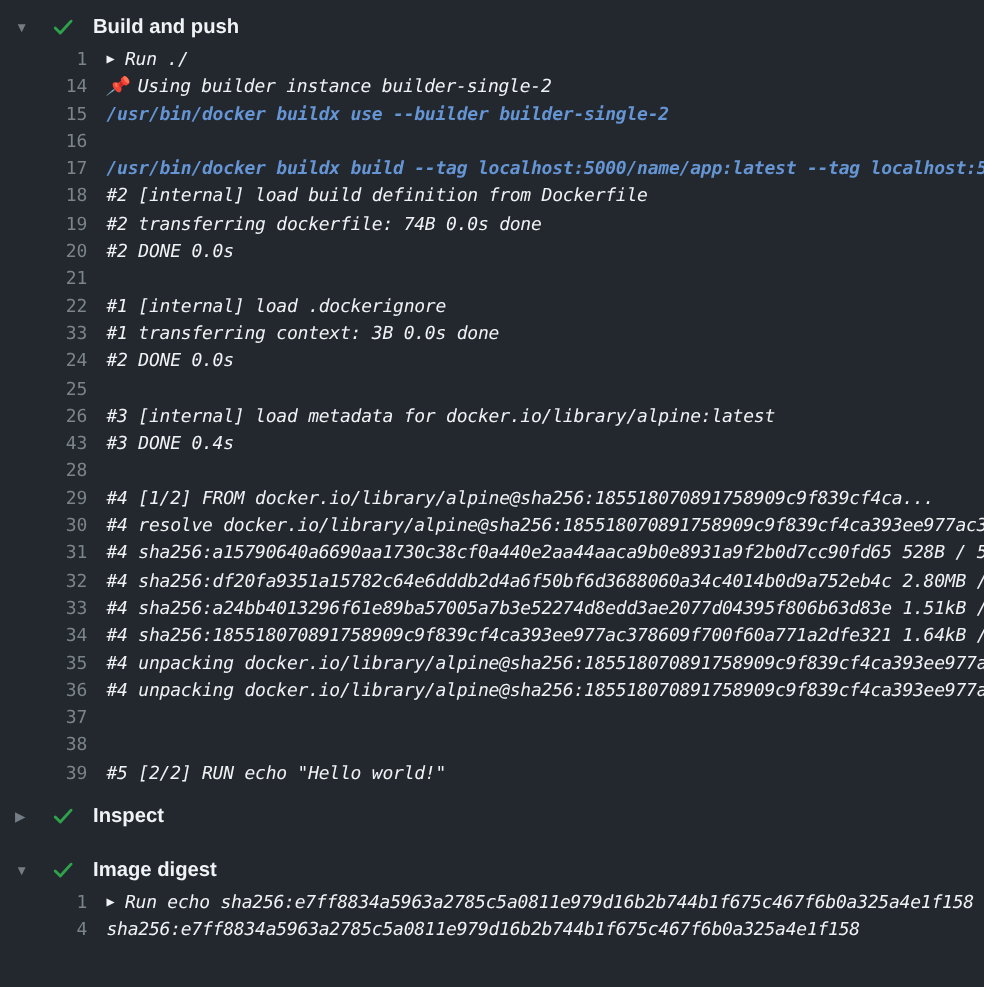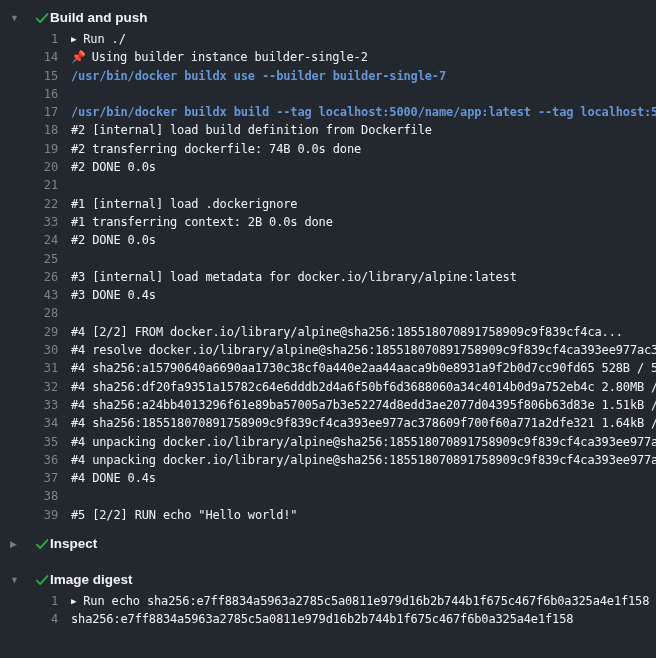--- a/index.html
+++ b/index.html
@@ -16,40 +16,42 @@
     cursor:pointer;user-select:none;
   }
   .toggle{
     width:16px;flex:none;
     font-size:9px;line-height:16px;
     color:var(--toggle-gray,#747c85);
   }
   .check{width:16px;height:16px;flex:none;margin-left:8px;}
   .check svg{display:block;width:16px;height:16px;}
   .title{
+    margin-left:12px;
     color:var(--text,#f0f3f6);
     font-size:13.5px;font-weight:600;line-height:16px;
   }
   .sec-body{
     margin:-6px 0 2px 0;
     font-family:"DejaVu Sans Mono","Liberation Mono",monospace;
     font-size:12px;letter-spacing:-0.15px;
   }
   .row{
     display:flex;height:18.3px;line-height:18.3px;
     white-space:pre;overflow:hidden;
   }
   .ln{
     width:58px;flex:none;text-align:right;
     color:var(--line-number,#7b838b);
     cursor:pointer;
   }
   .lt{
     padding-left:13px;flex:none;
     color:var(--text,#f0f3f6);
+    font-style:italic;
   }
   .row.cmd .lt{color:var(--command,#6595d4);font-weight:bold;}
   .row.grp{cursor:pointer;}
   .arrow{
     display:inline-block;
     font-size:9px;
     margin-right:7px;
     transform:translateY(-1px);
   }
   .emoji{display:inline-block;margin-right:6px;}
@@ -63,43 +65,43 @@
       <span class="check">
         <svg viewBox="0 0 16 16" xmlns="http://www.w3.org/2000/svg">
           <path d="M2.8 8.6 L6.2 12 L13.4 4.1" fill="none" stroke="#2fa24c" stroke-width="1.9" stroke-linecap="round" stroke-linejoin="round"></path>
         </svg>
       </span>
       <span class="title">Build and push</span>
     </div>
     <div class="sec-body">
       <div class="row grp"><span class="ln">1</span><span class="lt"><span class="arrow">▶</span>Run ./</span></div>
       <div class="row"><span class="ln">14</span><span class="lt"><span class="emoji" style="color: rgb(216, 82, 74);">📌</span>Using builder instance builder-single-2</span></div>
-      <div class="row cmd"><span class="ln">15</span><span class="lt">/usr/bin/docker buildx use --builder builder-single-7</span></div>
+      <div class="row cmd"><span class="ln">15</span><span class="lt">/usr/bin/docker buildx use --builder builder-single-2</span></div>
       <div class="row"><span class="ln">16</span></div>
       <div class="row cmd"><span class="ln">17</span><span class="lt">/usr/bin/docker buildx build --tag localhost:5000/name/app:latest --tag localhost:50</span></div>
       <div class="row"><span class="ln">18</span><span class="lt">#2 [internal] load build definition from Dockerfile</span></div>
       <div class="row"><span class="ln">19</span><span class="lt">#2 transferring dockerfile: 74B 0.0s done</span></div>
       <div class="row"><span class="ln">20</span><span class="lt">#2 DONE 0.0s</span></div>
       <div class="row"><span class="ln">21</span><span class="lt"></span></div>
       <div class="row"><span class="ln">22</span><span class="lt">#1 [internal] load .dockerignore</span></div>
-      <div class="row"><span class="ln">33</span><span class="lt">#1 transferring context: 2B 0.0s done</span></div>
+      <div class="row"><span class="ln">33</span><span class="lt">#1 transferring context: 3B 0.0s done</span></div>
       <div class="row"><span class="ln">24</span><span class="lt">#2 DONE 0.0s</span></div>
       <div class="row"><span class="ln">25</span><span class="lt"></span></div>
       <div class="row"><span class="ln">26</span><span class="lt">#3 [internal] load metadata for docker.io/library/alpine:latest</span></div>
       <div class="row"><span class="ln">43</span><span class="lt">#3 DONE 0.4s</span></div>
       <div class="row"><span class="ln">28</span><span class="lt"></span></div>
-      <div class="row"><span class="ln">29</span><span class="lt">#4 [2/2] FROM docker.io/library/alpine@sha256:185518070891758909c9f839cf4ca...</span></div>
+      <div class="row"><span class="ln">29</span><span class="lt">#4 [1/2] FROM docker.io/library/alpine@sha256:185518070891758909c9f839cf4ca...</span></div>
       <div class="row"><span class="ln">30</span><span class="lt">#4 resolve docker.io/library/alpine@sha256:185518070891758909c9f839cf4ca393ee977ac378</span></div>
       <div class="row"><span class="ln">31</span><span class="lt">#4 sha256:a15790640a6690aa1730c38cf0a440e2aa44aaca9b0e8931a9f2b0d7cc90fd65 528B / 5</span></div>
       <div class="row"><span class="ln">32</span><span class="lt">#4 sha256:df20fa9351a15782c64e6dddb2d4a6f50bf6d3688060a34c4014b0d9a752eb4c 2.80MB /</span></div>
       <div class="row"><span class="ln">33</span><span class="lt">#4 sha256:a24bb4013296f61e89ba57005a7b3e52274d8edd3ae2077d04395f806b63d83e 1.51kB /</span></div>
       <div class="row"><span class="ln">34</span><span class="lt">#4 sha256:185518070891758909c9f839cf4ca393ee977ac378609f700f60a771a2dfe321 1.64kB /</span></div>
       <div class="row"><span class="ln">35</span><span class="lt">#4 unpacking docker.io/library/alpine@sha256:185518070891758909c9f839cf4ca393ee977ac</span></div>
       <div class="row"><span class="ln">36</span><span class="lt">#4 unpacking docker.io/library/alpine@sha256:185518070891758909c9f839cf4ca393ee977ac</span></div>
-      <div class="row"><span class="ln">37</span><span class="lt">#4 DONE 0.4s</span></div>
+      <div class="row"><span class="ln">37</span></div>
       <div class="row"><span class="ln">38</span><span class="lt"></span></div>
       <div class="row"><span class="ln">39</span><span class="lt">#5 [2/2] RUN echo "Hello world!"</span></div>
     </div>
     <div class="sec-header">
       <span class="toggle">▶</span>
       <span class="check">
         <svg viewBox="0 0 16 16" xmlns="http://www.w3.org/2000/svg">
           <path d="M2.8 8.6 L6.2 12 L13.4 4.1" fill="none" stroke="#2fa24c" stroke-width="1.9" stroke-linecap="round" stroke-linejoin="round"></path>
         </svg>
       </span>

